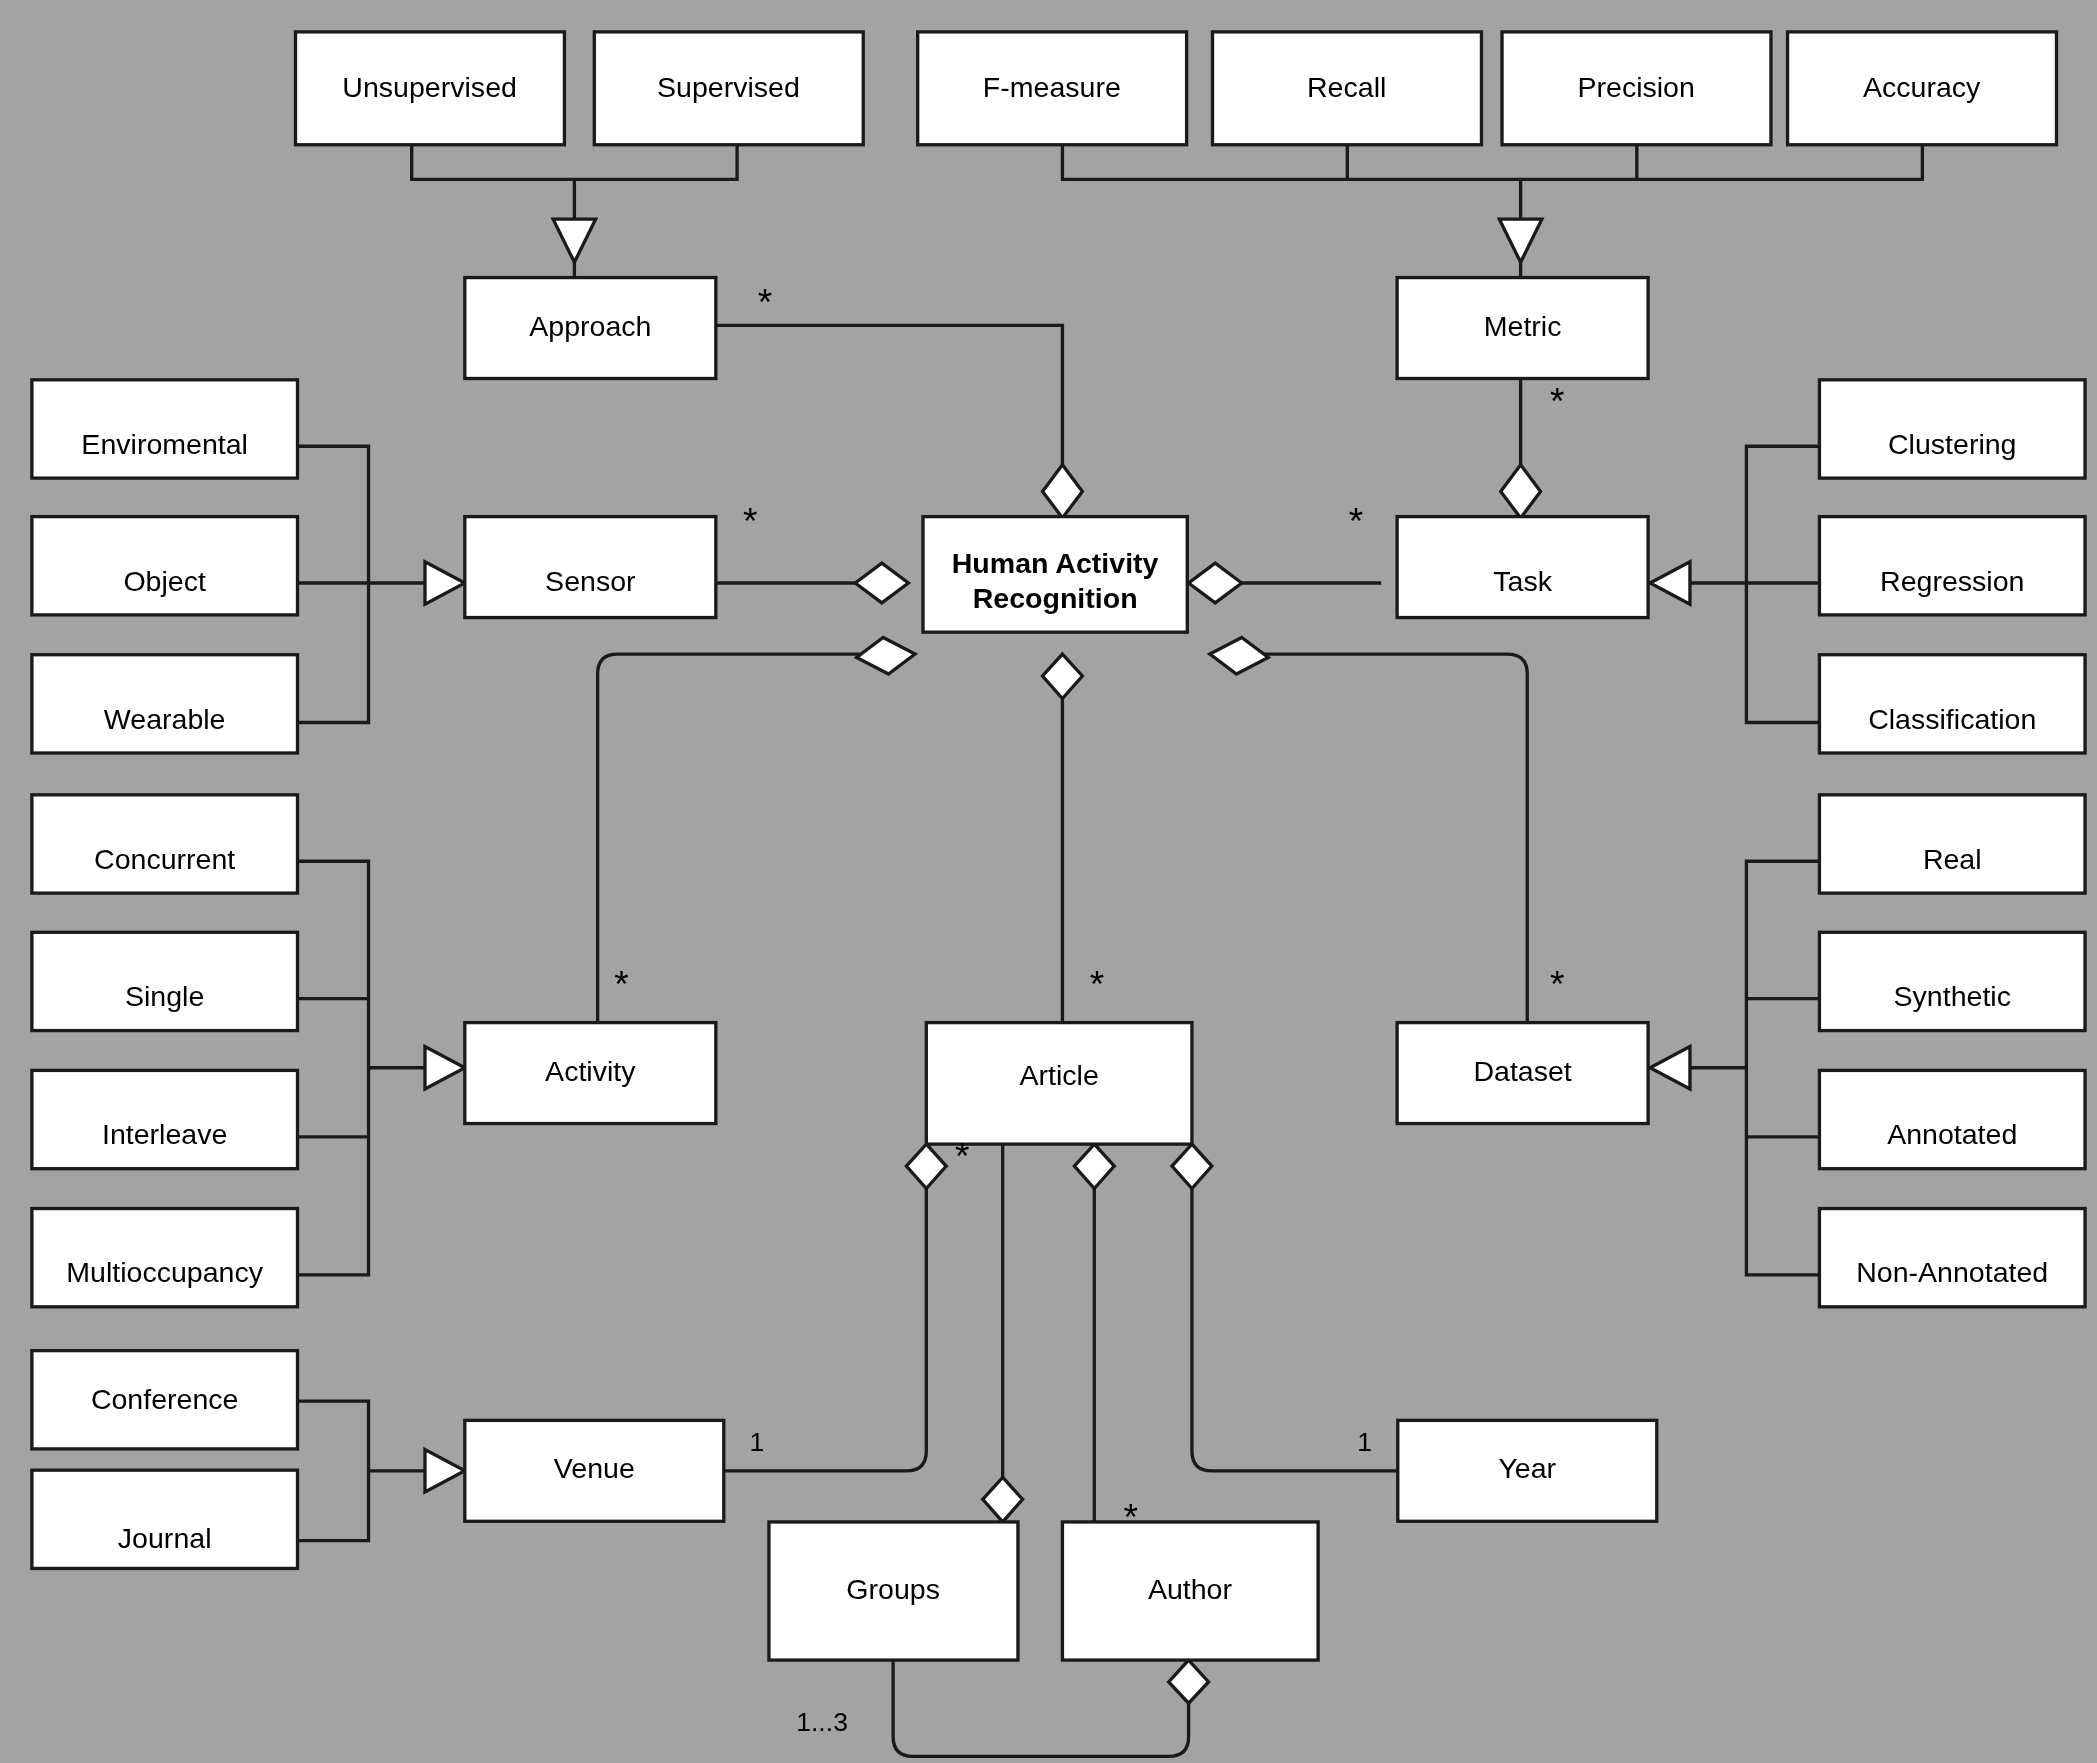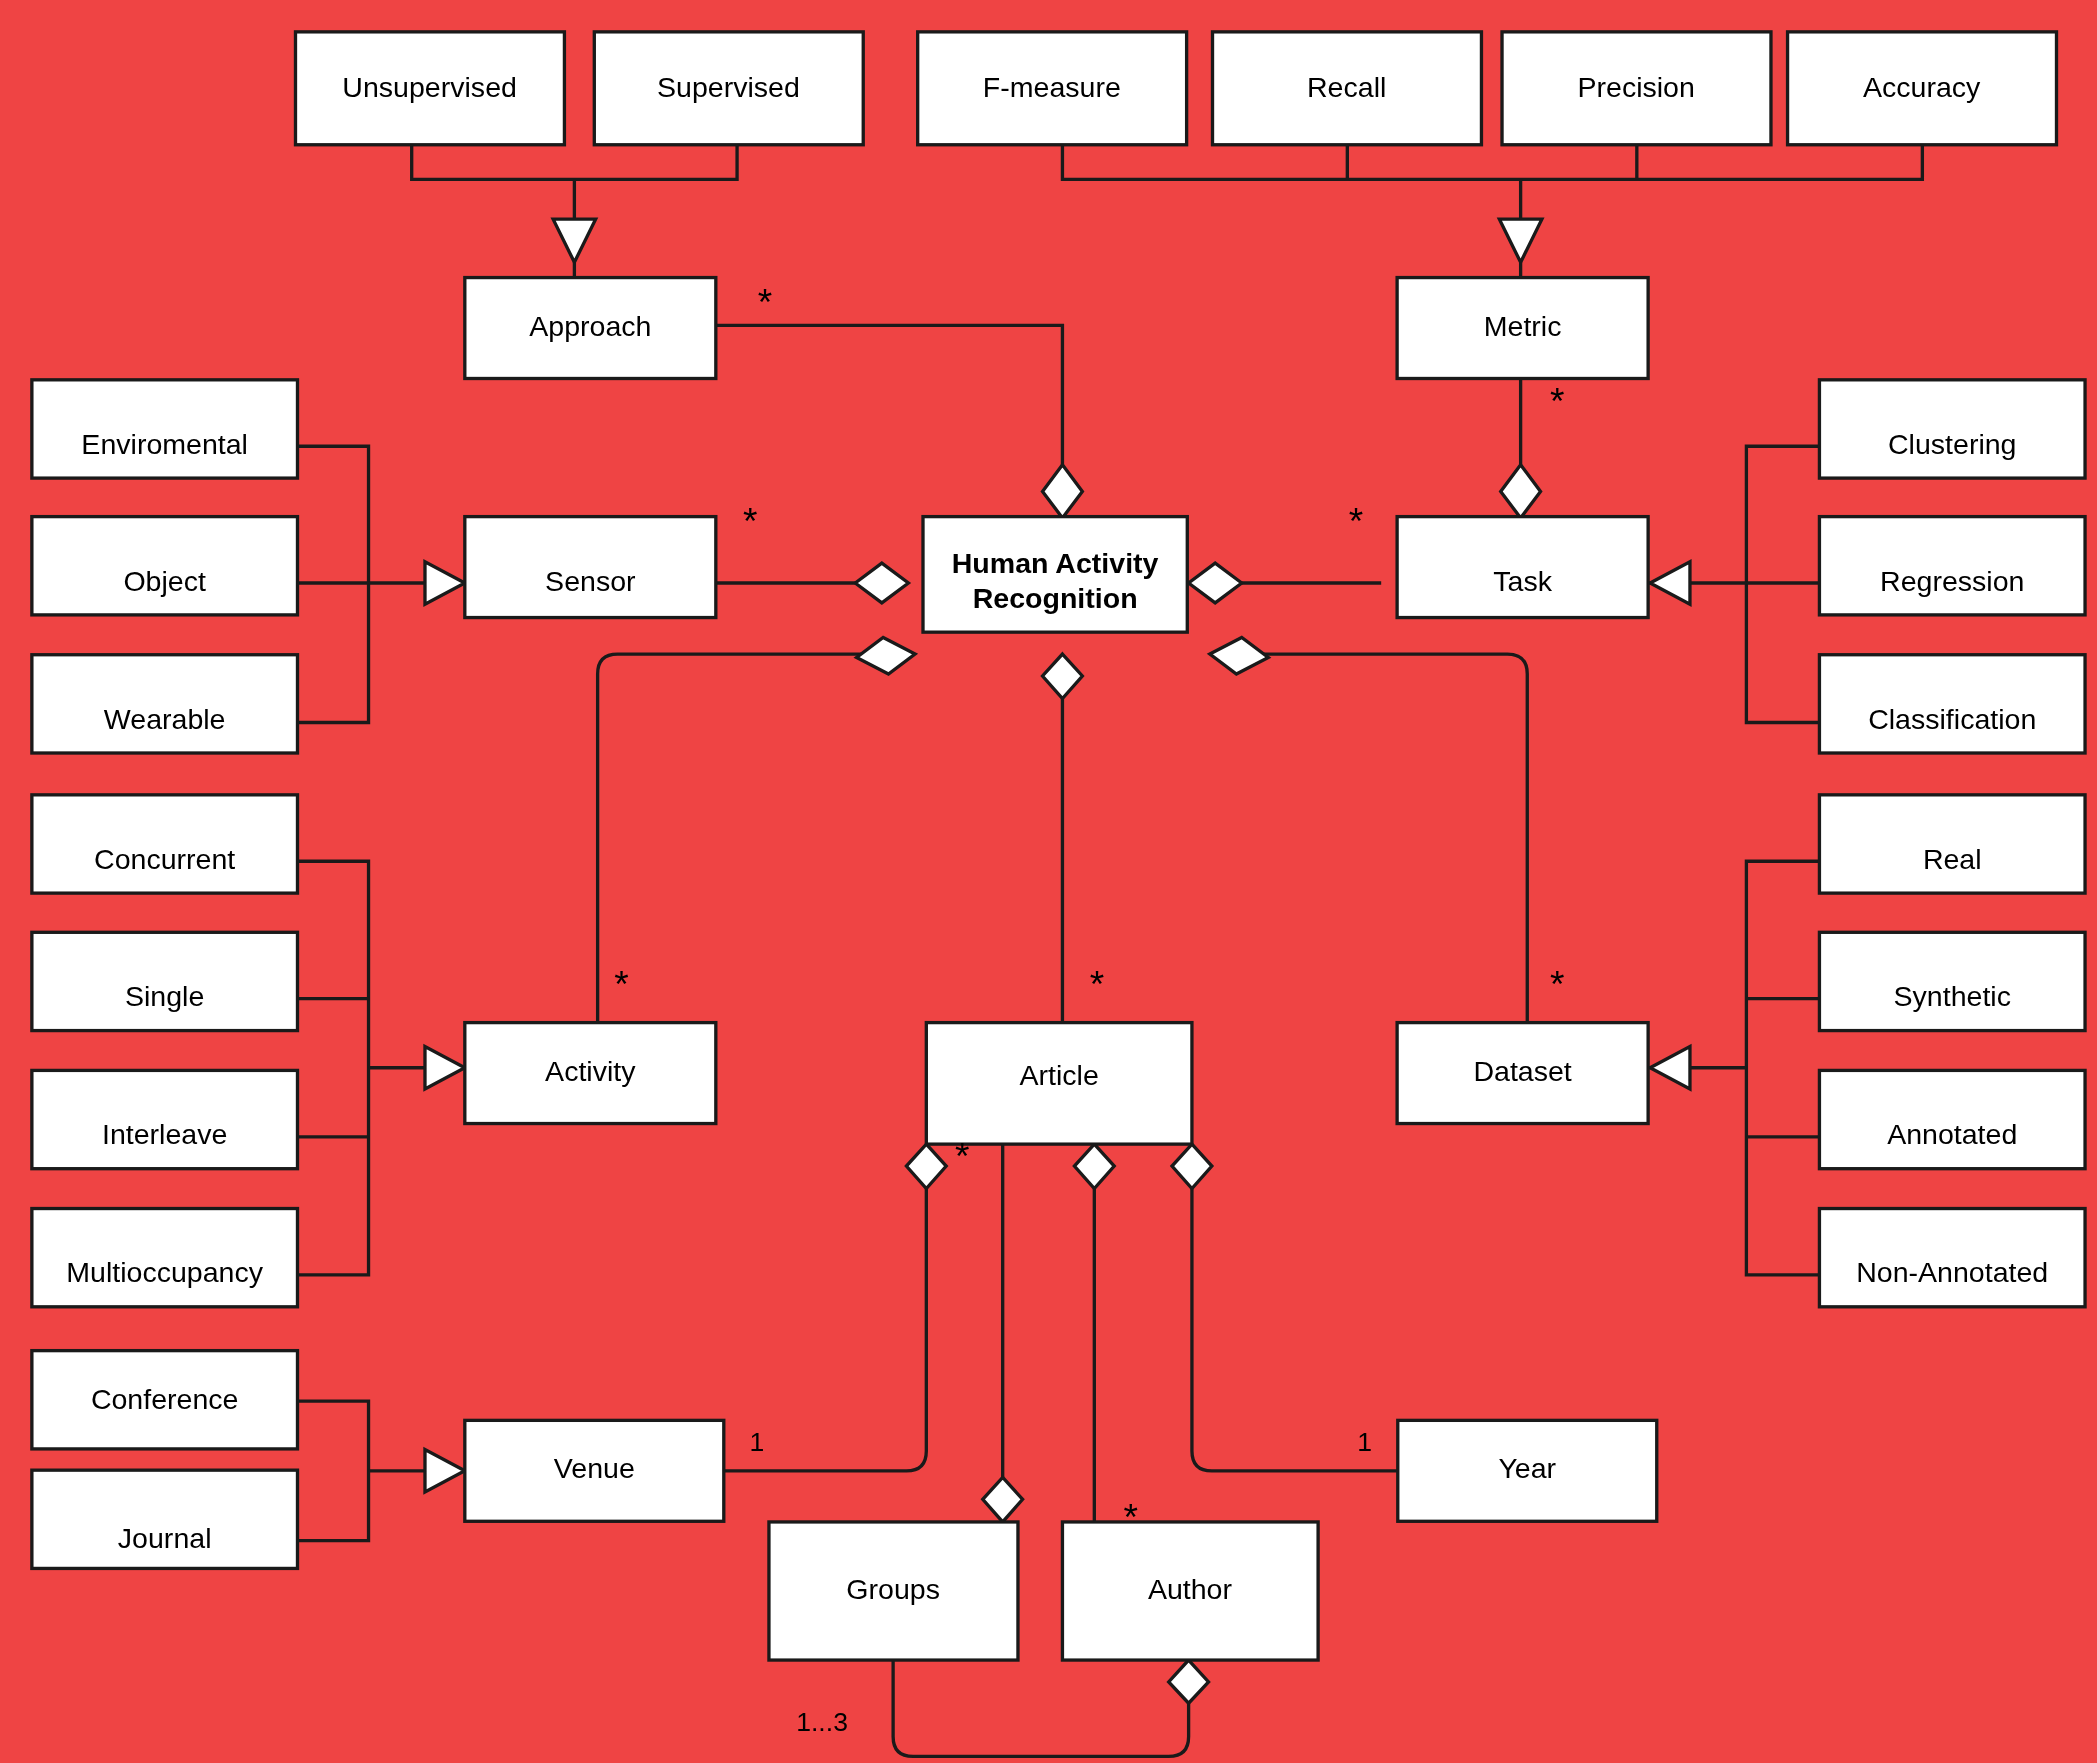--- a/index.html
+++ b/index.html
@@ -1,17 +1,17 @@
 <!DOCTYPE html>
 <html style="font-size:10.6px"><head>
 <meta charset="utf-8">
 <style>
   html,body{margin:0;padding:0;background:#ffffff;}
   body{font-family:"Liberation Sans",sans-serif;}
-  #stage{position:relative;width:2097px;height:1763px;background:#ef4444;overflow:hidden;text-align:right;}
+  #stage{position:relative;width:2097px;height:1763px;background:#a3a3a3;overflow:hidden;text-align:right;}
   svg#canvas{position:absolute;left:0;top:0;width:2097px;height:1763px;}
   .cls-rect{fill:#ffffff;stroke:#1a1a1a;stroke-width:5;}
   .edge{fill:none;stroke:#1a1a1a;stroke-width:5;}
   .shape{fill:#ffffff;stroke:#1a1a1a;stroke-width:5;}
   text.cls-label{font-family:"Liberation Sans",sans-serif;font-size:43px;fill:#000000;text-anchor:middle;dominant-baseline:middle;}
   text.cls-label.bold{font-weight:bold;}
   text.mult{font-family:"Liberation Sans",sans-serif;font-size:40px;fill:#000000;text-anchor:middle;dominant-baseline:middle;}
   text.star{font-family:"Liberation Sans",sans-serif;font-size:56px;fill:#000000;text-anchor:middle;dominant-baseline:middle;}
 </style>
 </head>

